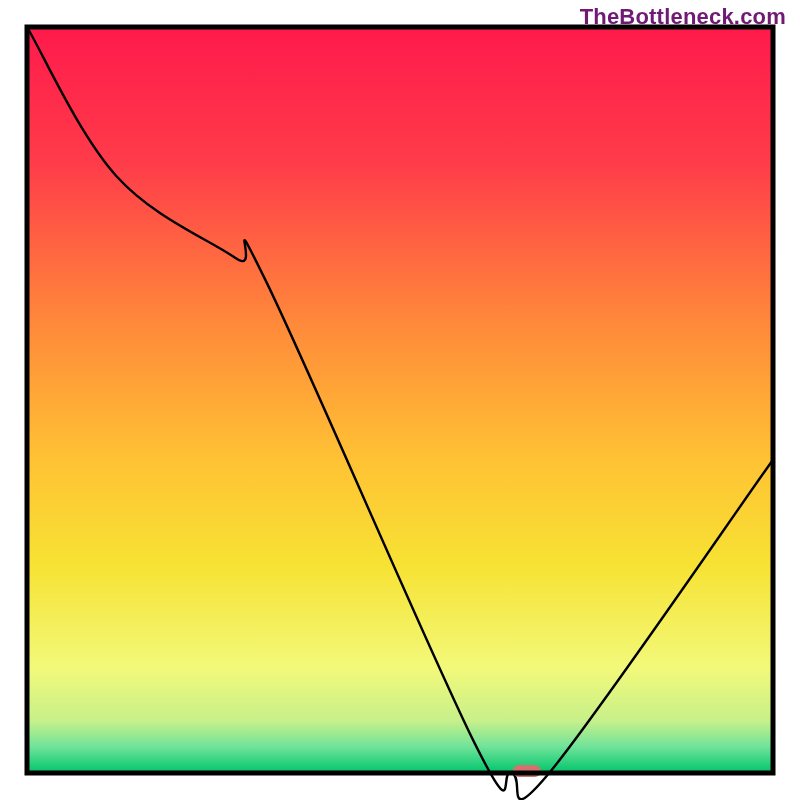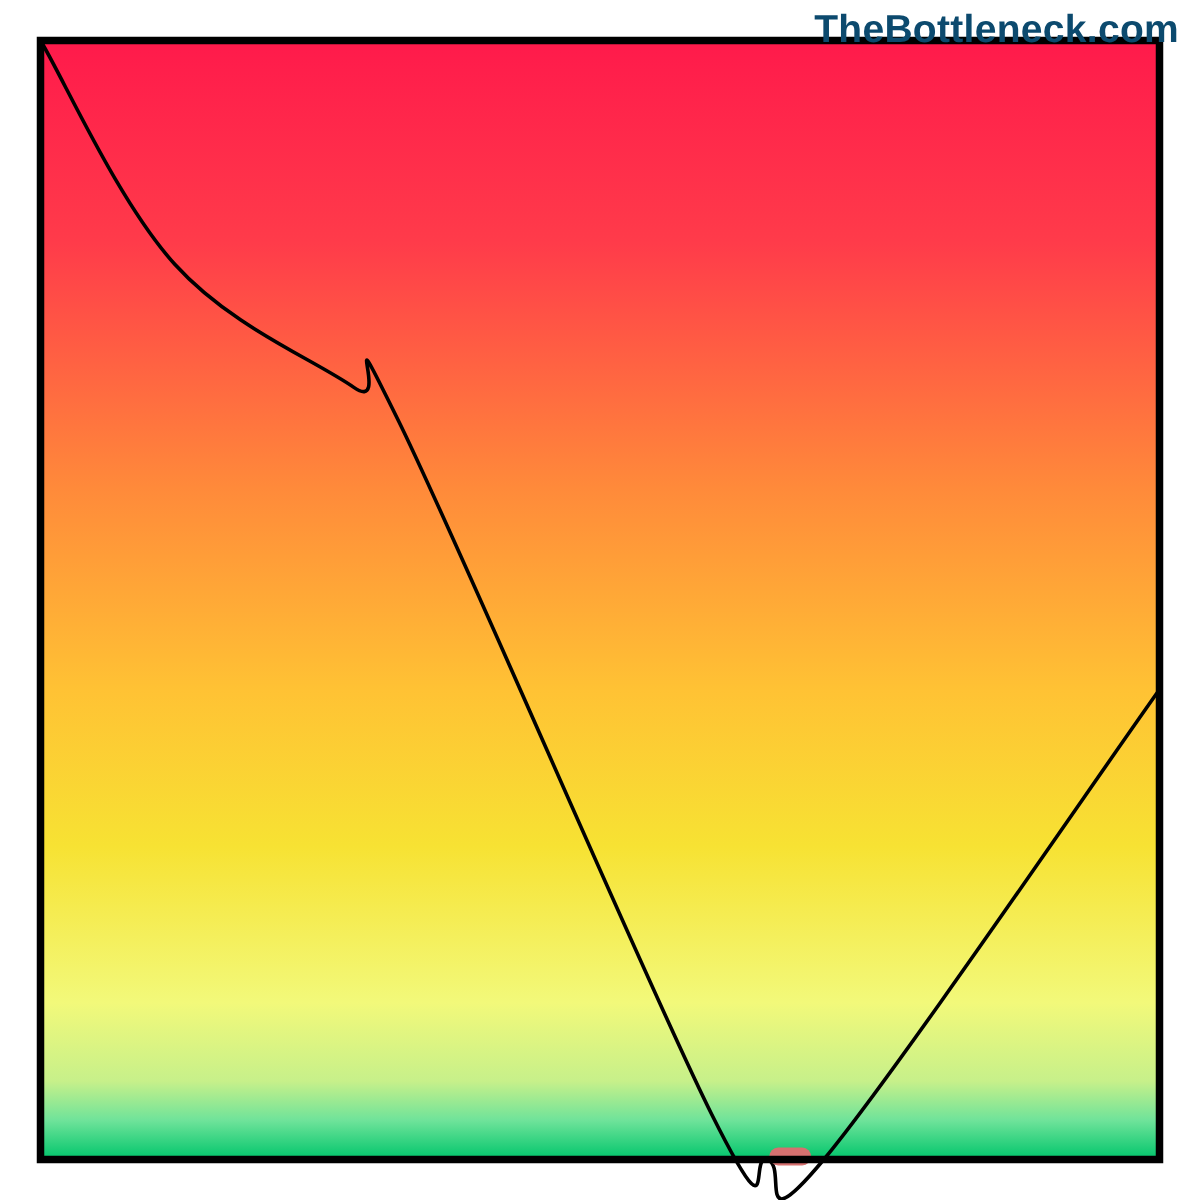--- a/index.html
+++ b/index.html
@@ -12,23 +12,23 @@
   }
   .container {
     position: relative;
     width: 800px;
     height: 800px;
   }
   .watermark {
     position: absolute;
     top: 4px;
     right: 14px;
-    font-size: 26px;
+    font-size: 22px;
     font-weight: bold;
-    color: #0c4a6e;
+    color: #701a75;
     letter-spacing: 0.2px;
   }
   svg {
     display: block;
   }
 </style>
 </head>
 <body>
 
 <div class="container">

